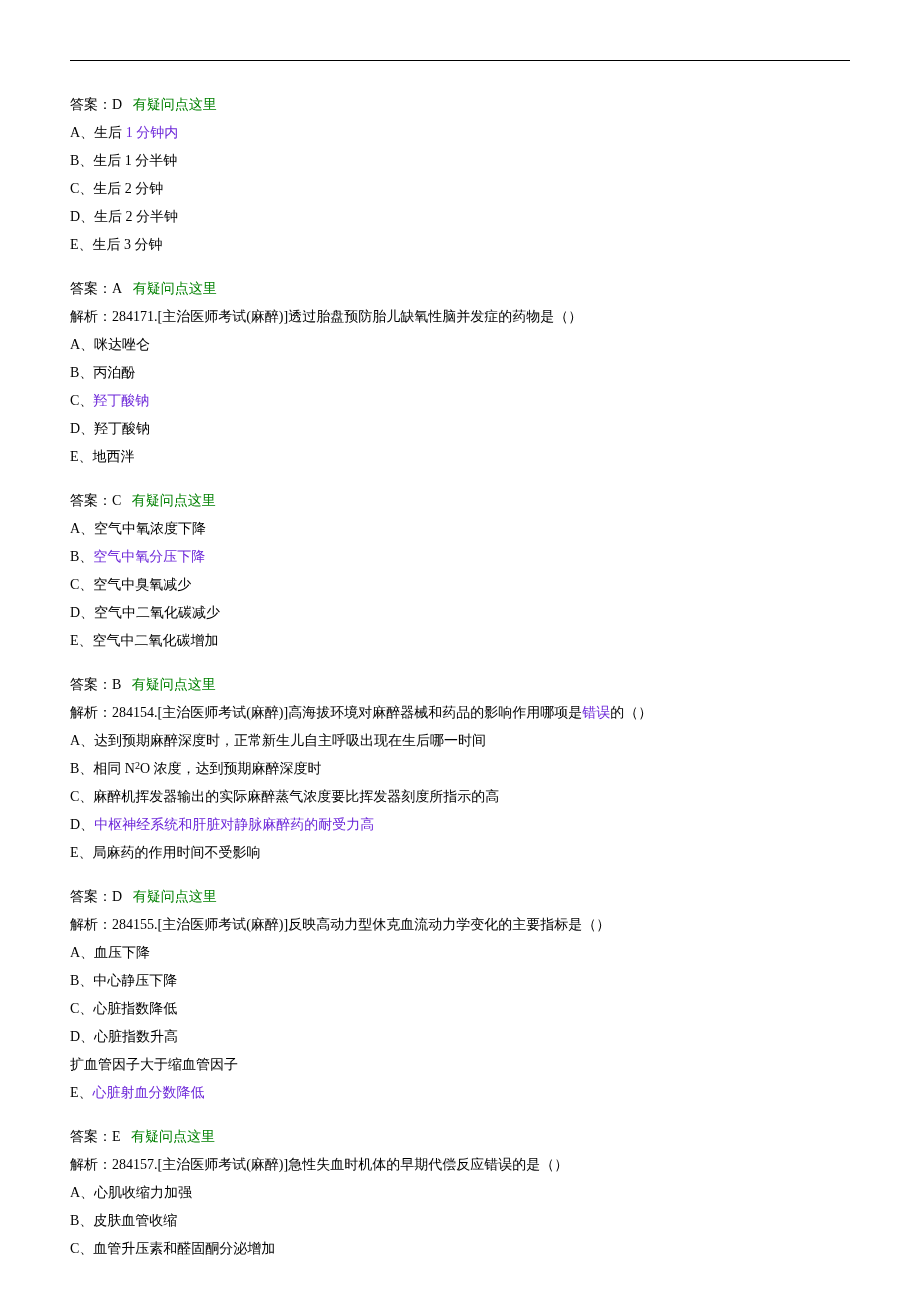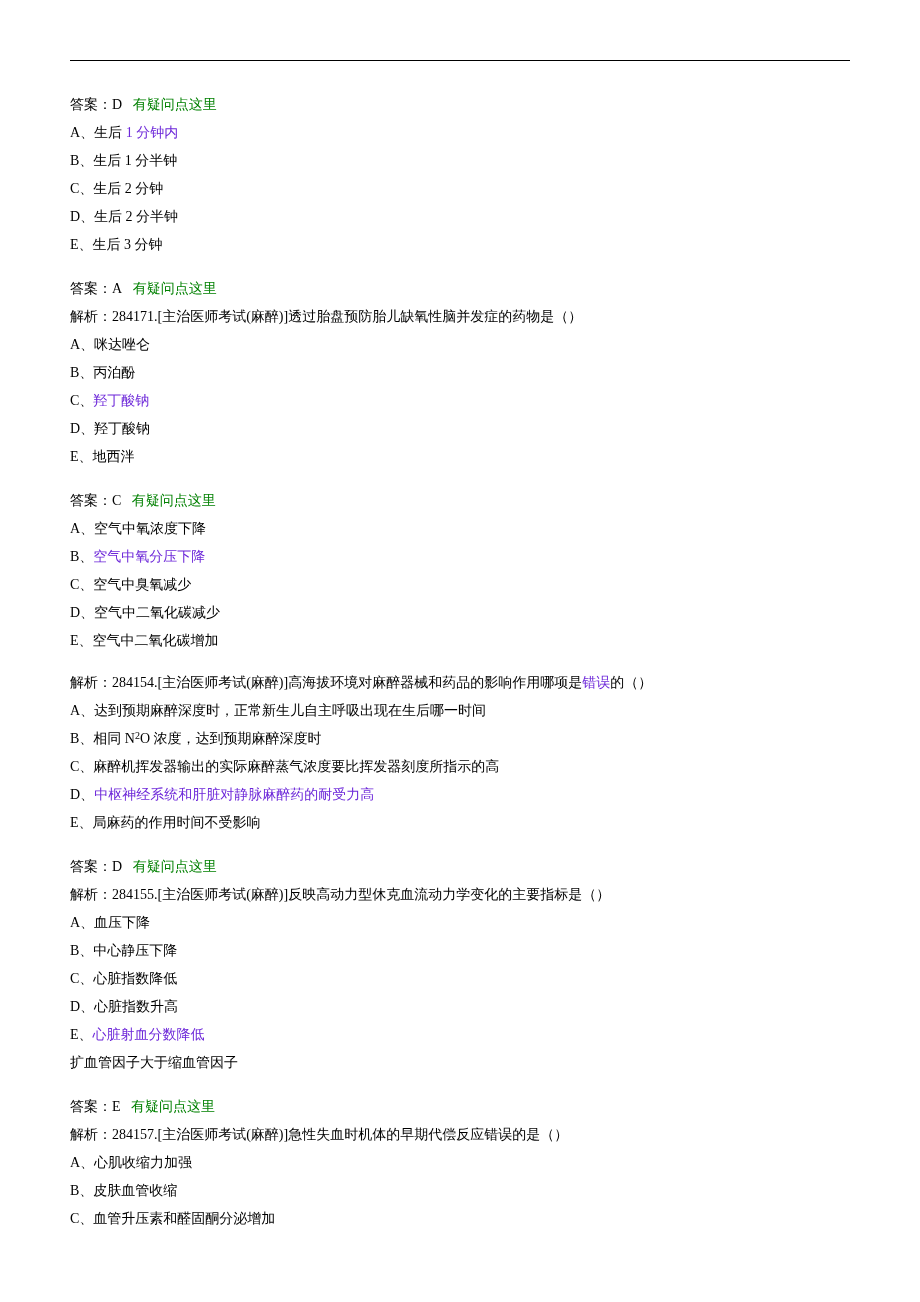--- a/index.html
+++ b/index.html
@@ -73,40 +73,44 @@
     <span class="green">有疑问点这里</span>
   </div>
   <div>A、空气中氧浓度下降</div>
   <div><span>B、</span><span class="red">空气中氧分压下降</span></div>
   <div>C、空气中臭氧减少</div>
   <div>D、空气中二氧化碳减少</div>
   <div>E、空气中二氧化碳增加</div>
 </div>
 
 <div class="block">
+  <div class="answer-line">
+    <span>答案：B</span>&nbsp;&nbsp;
+    <span class="green">有疑问点这里</span>
+  </div>
   <div><span>解析：284154.[主治医师考试(麻醉)]高海拔环境对麻醉器械和药品的影响作用哪项是</span><span class="red">错误</span><span>的（）</span></div>
   <div>A、达到预期麻醉深度时，正常新生儿自主呼吸出现在生后哪一时间</div>
   <div><span>B、相同 N</span><sup>2</sup><span>O 浓度，达到预期麻醉深度时</span></div>
   <div>C、麻醉机挥发器输出的实际麻醉蒸气浓度要比挥发器刻度所指示的高</div>
   <div><span>D、</span><span class="red">中枢神经系统和肝脏对静脉麻醉药的耐受力高</span></div>
   <div>E、局麻药的作用时间不受影响</div>
 </div>
 
 <div class="block">
   <div class="answer-line">
     <span>答案：D</span>&nbsp;&nbsp;
     <span class="green">有疑问点这里</span>
   </div>
   <div>解析：284155.[主治医师考试(麻醉)]反映高动力型休克血流动力学变化的主要指标是（）</div>
   <div>A、血压下降</div>
   <div>B、中心静压下降</div>
   <div>C、心脏指数降低</div>
   <div>D、心脏指数升高</div>
+  <div>扩血管因子大于缩血管因子</div>
   <div><span>E、</span><span class="red">心脏射血分数降低</span></div>
-  <div>扩血管因子大于缩血管因子</div>
 </div>
 
 <div class="block" style="margin-bottom:0;">
   <div class="answer-line">
     <span>答案：E</span>&nbsp;&nbsp;
     <span class="green">有疑问点这里</span>
   </div>
   <div>解析：284157.[主治医师考试(麻醉)]急性失血时机体的早期代偿反应错误的是（）</div>
   <div>A、心肌收缩力加强</div>
   <div>B、皮肤血管收缩</div>

